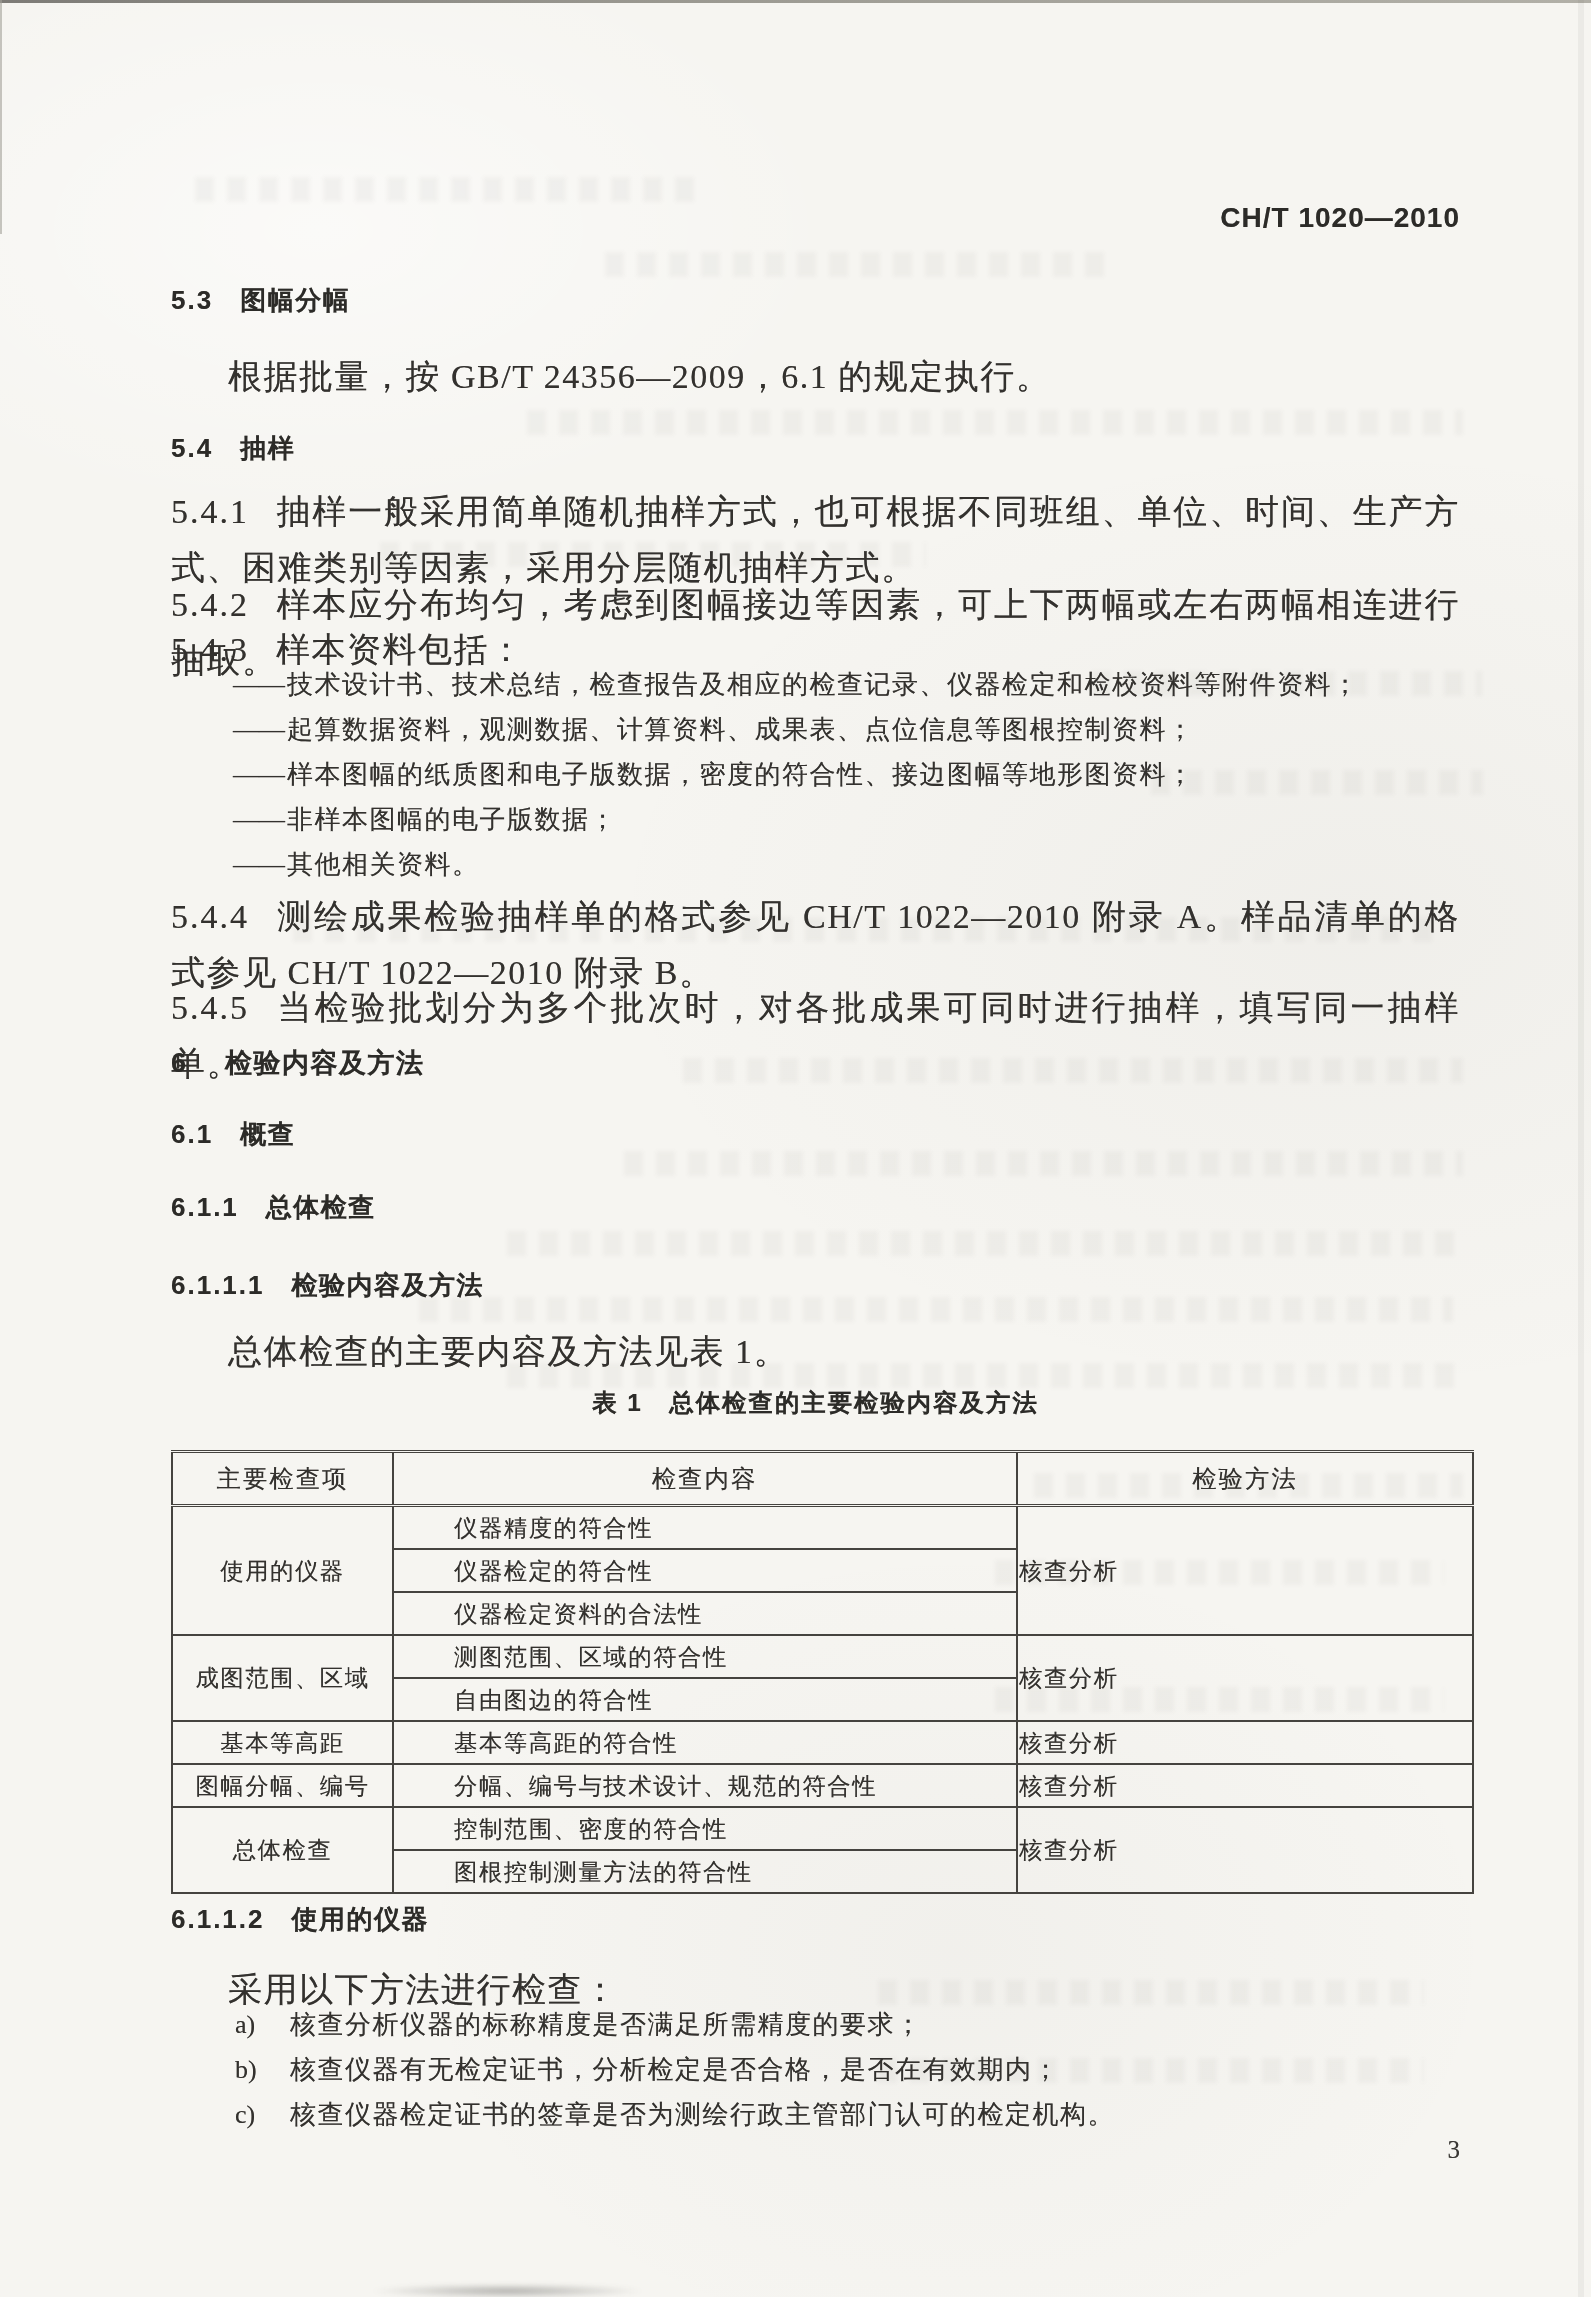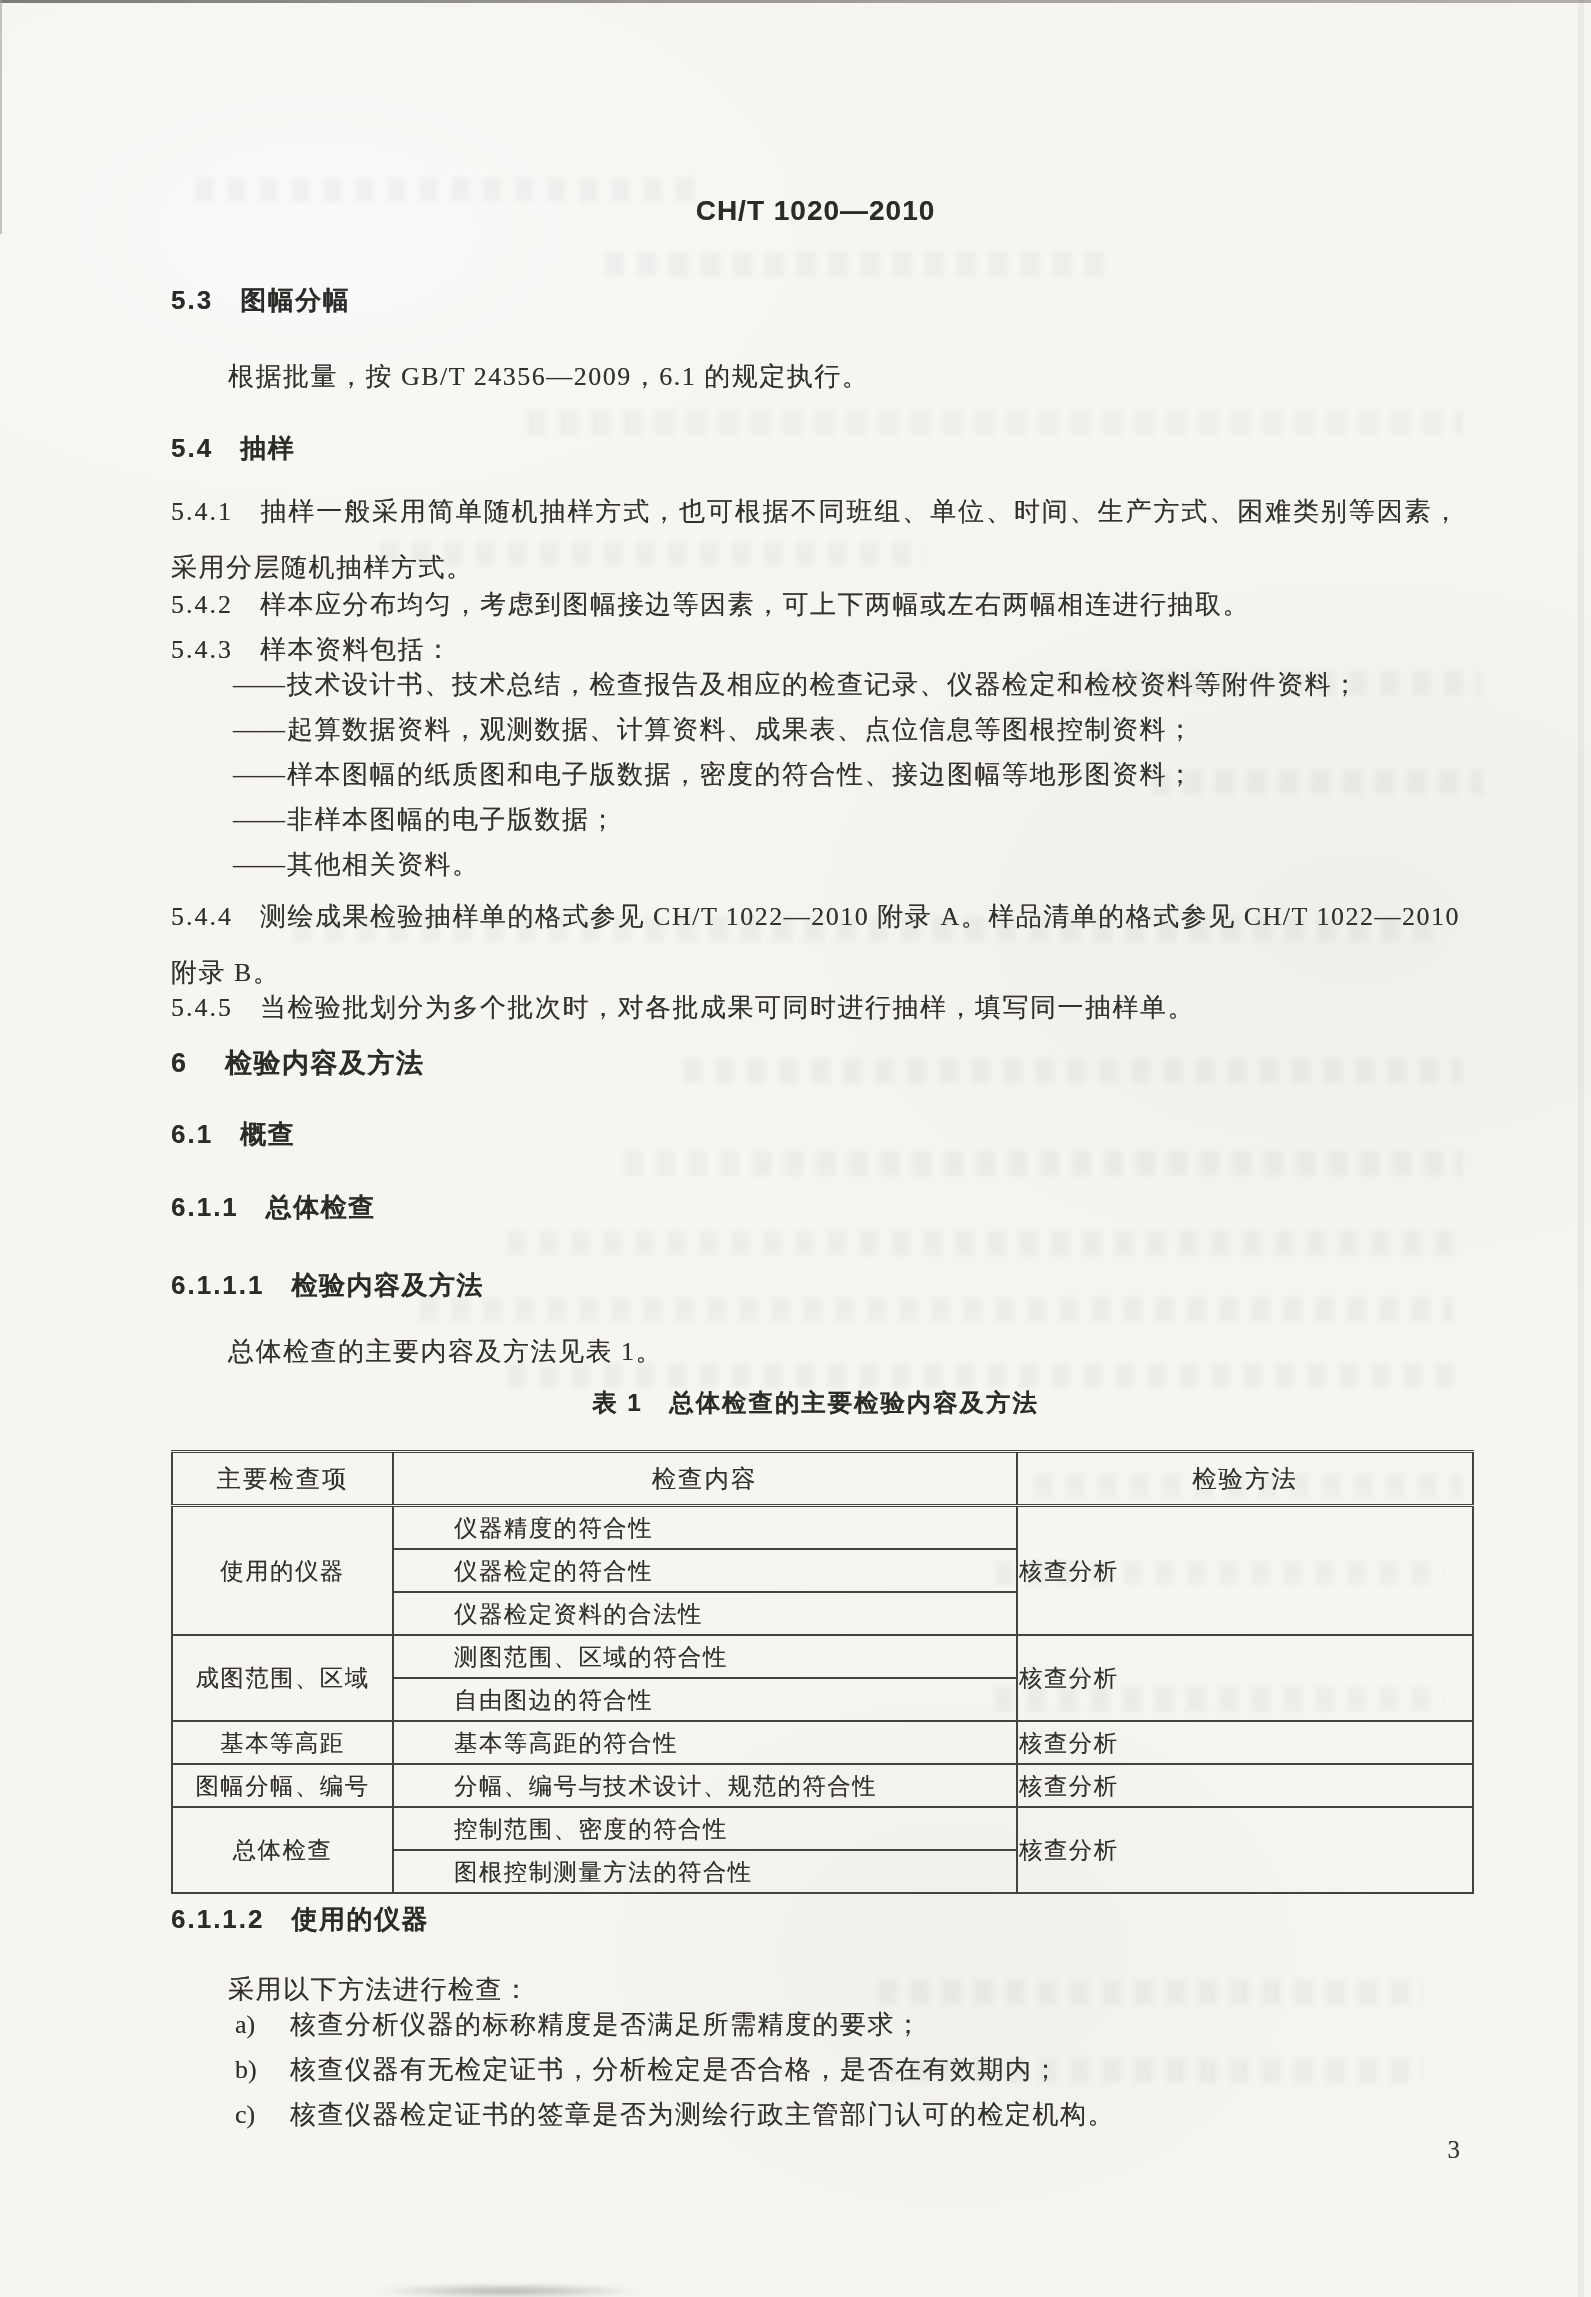--- a/index.html
+++ b/index.html
@@ -21,28 +21,28 @@
   .edge-top{position:absolute;top:0;left:0;width:100%;height:2.9px;background:linear-gradient(90deg,#55534e 0%,#7a786f 40%,#8d8b82 70%,#9b998f 100%);opacity:.75;}
   .edge-left{position:absolute;top:0;left:0;width:2px;height:234px;background:#a3a199;opacity:.6;}
   .edge-right{position:absolute;top:0;right:7.8px;width:5.9px;height:100%;background:rgba(100,98,92,.07);}
   .smudge-bottom{position:absolute;left:371px;bottom:0px;width:273px;height:13.7px;border-radius:50%;
     background:radial-gradient(closest-side,rgba(40,40,38,.35),rgba(40,40,38,0));filter:blur(2.9px);}
   
   .ghost{position:absolute;height:25px;filter:blur(2px);opacity:.5;pointer-events:none;
     background:repeating-linear-gradient(90deg, rgba(95,92,86,.10) 0 19.5px, rgba(95,92,86,0) 19.5px 32px);}
   
   .abs{position:absolute;left:171px;width:1289px;}
-  .body-text{font-size:26px;line-height:56px;letter-spacing:1.5px;text-align:justify;}
+  .body-text{font-size:34px;line-height:56px;letter-spacing:1.5px;text-align:justify;}
   .indent{ text-indent:57px; }
   .heading{font-family:"Liberation Sans","DejaVu Sans",sans-serif;font-weight:700;font-size:26px;letter-spacing:1.5px;color:#2c2b28;}
   .heading .num{margin-right:27px;letter-spacing:2px;}
   .h-big{font-size:27px;}
   .h-big .num{margin-right:37px;}
   .clause .num{margin-right:27px;letter-spacing:2px;}
-  .doc-code{font-family:"Liberation Sans","DejaVu Sans",sans-serif;font-weight:700;font-size:28px;letter-spacing:1px;color:#2c2b28;text-align:center;}
+  .doc-code{font-family:"Liberation Sans","DejaVu Sans",sans-serif;font-weight:700;font-size:28px;letter-spacing:1px;color:#2c2b28;text-align:right;margin-top:7px;}
   .dash-item{font-size:26px;letter-spacing:1.5px;padding-left:62px;}
   .dash-item .dash{margin-right:2px;letter-spacing:0;}
   .caption{font-family:"Liberation Sans","DejaVu Sans",sans-serif;font-weight:700;font-size:24.4px;letter-spacing:2px;text-align:center;color:#2c2b28;}
   .method-item{font-size:26px;letter-spacing:1.5px;padding-left:64px;}
   .method-item .lbl{display:inline-block;width:55px;letter-spacing:0;}
   .pagenum{font-size:25px;text-align:right;padding-right:51px;color:#3a3835;}
   
   table.tbl{border-collapse:collapse;width:1289px;table-layout:fixed;}
   table.tbl th,table.tbl td{border:2px solid #45433f;font-weight:400;}
   table.tbl th{height:49px;font-size:24.4px;letter-spacing:2px;text-align:center;vertical-align:middle;border-top:3.9px double #45433f;border-bottom:3.9px double #45433f;}

